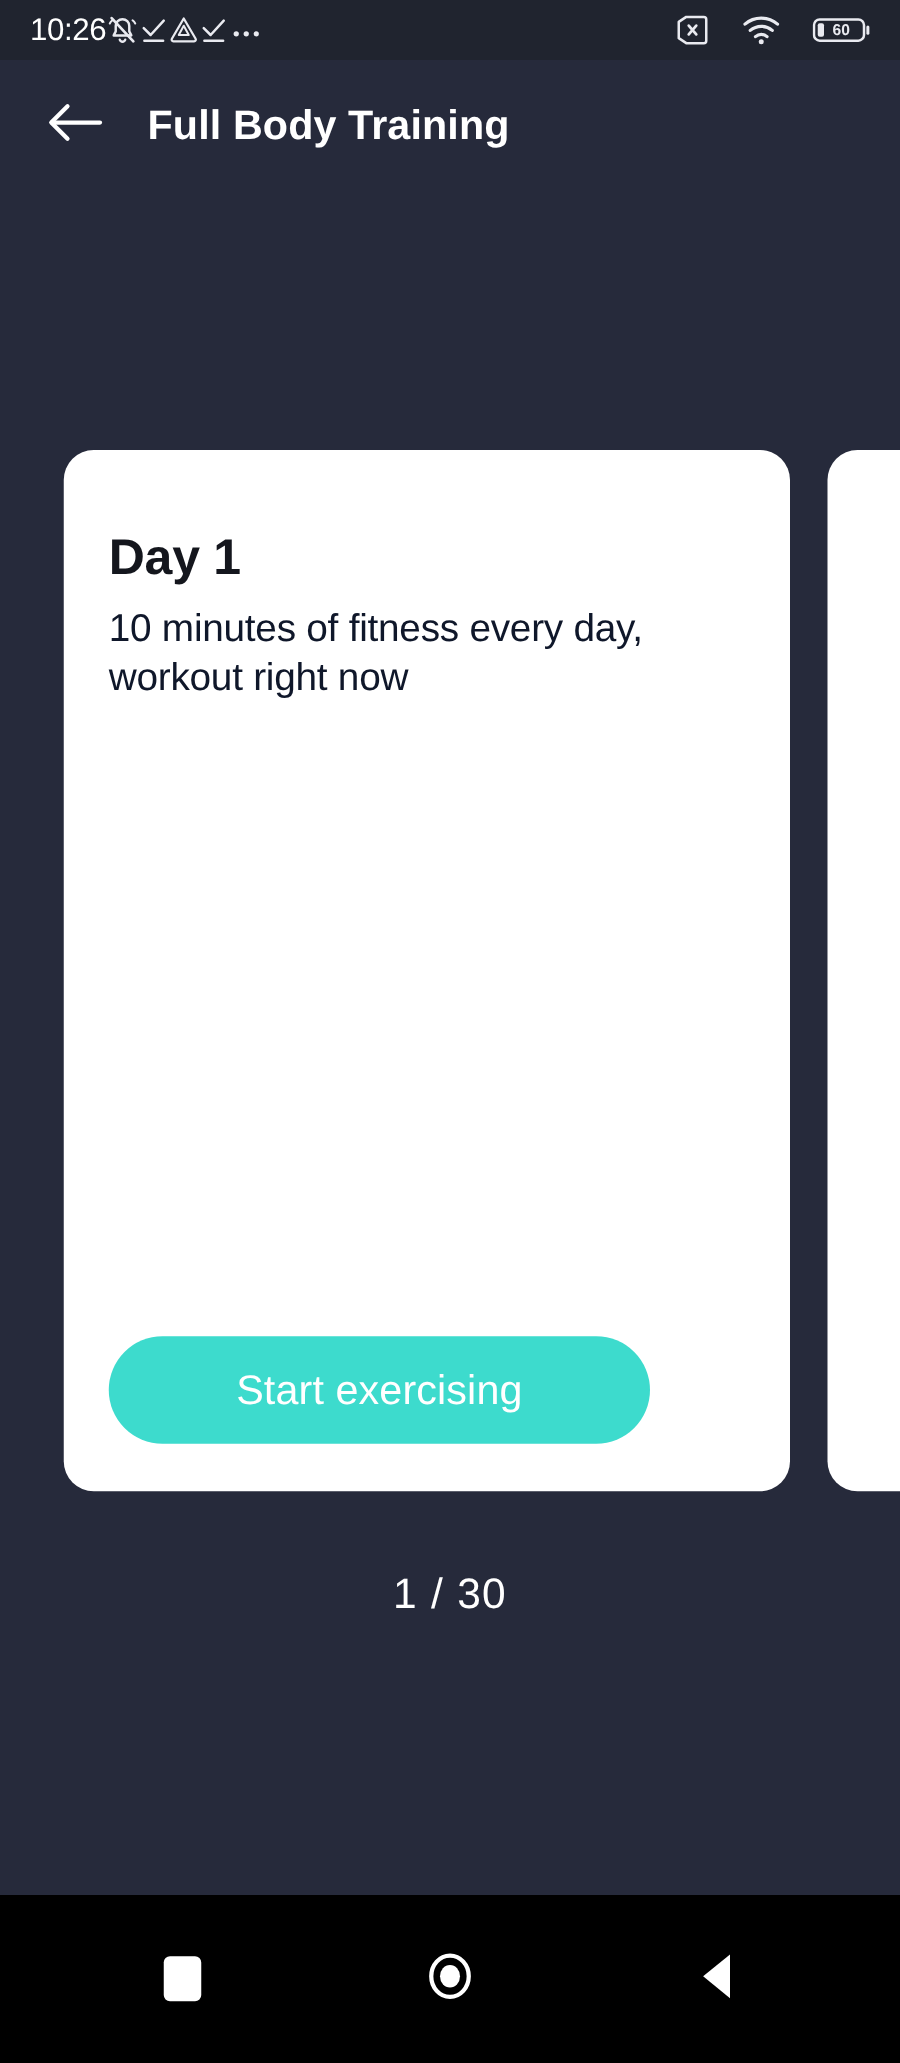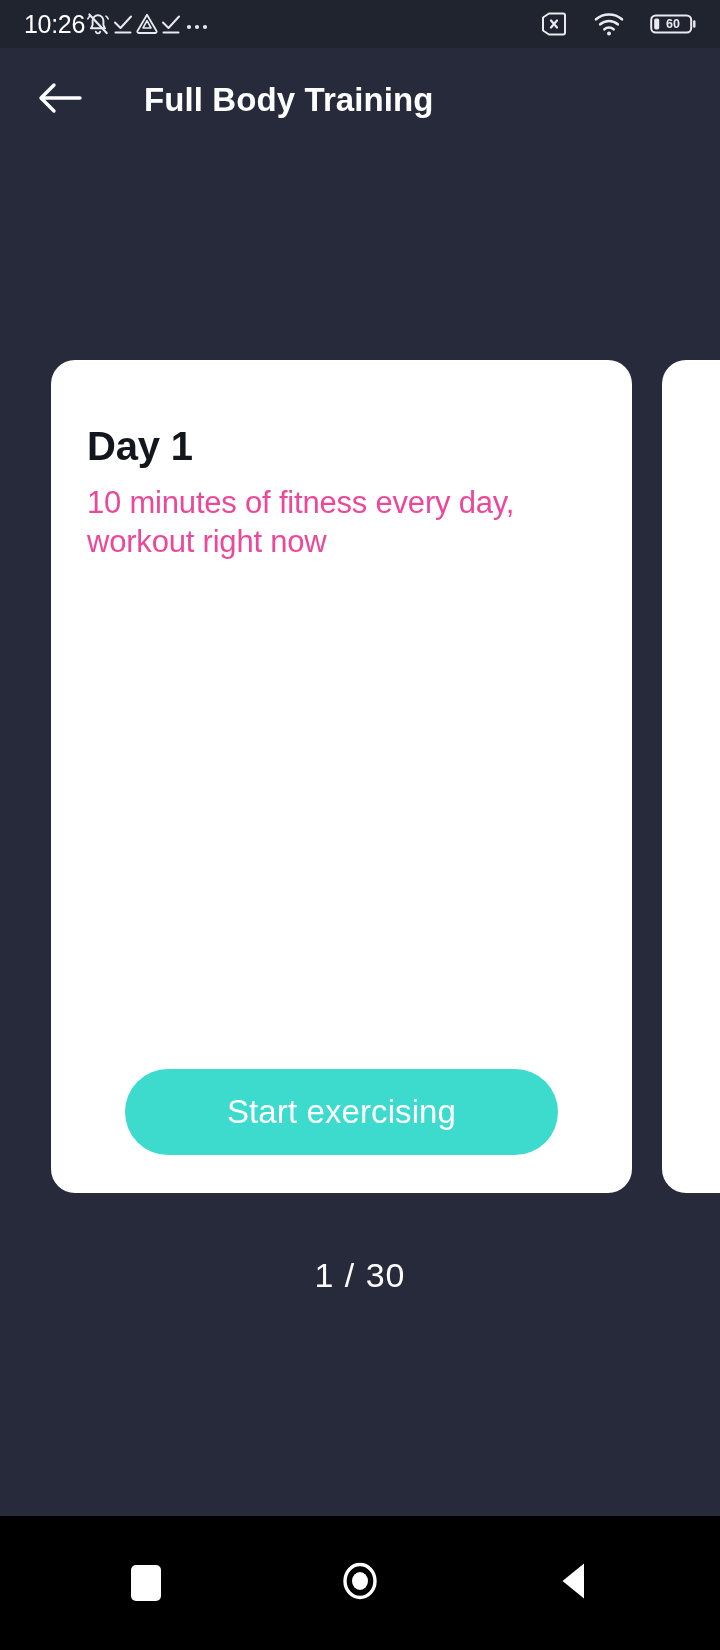--- a/index.html
+++ b/index.html
@@ -61,21 +61,21 @@
     display: flex;
     align-items: center;
     justify-content: center;
     cursor: pointer;
     flex: 0 0 auto;
   }
   .app-title {
     color: #ffffff;
     font-size: 33px;
     font-weight: bold;
-    margin-left: 56px;
+    margin-left: 30px;
     letter-spacing: 0.1px;
     white-space: nowrap;
   }
 
   
   .pager-area {
     position: absolute;
     top: 152px;
     left: 0;
     right: 0;
@@ -140,32 +140,32 @@
     display: block;
     width: 8px;
     background: #f4854f;
     border-radius: 1px;
   }
   .bars-icon i:nth-child(1) { height: 11px; }
   .bars-icon i:nth-child(2) { height: 28px; }
   .bars-icon i:nth-child(3) { height: 19px; }
 
   .card-desc {
-    color: #ec4899;
+    color: #0f172a;
     font-size: 31px;
     line-height: 1.26;
     letter-spacing: -0.2px;
     max-width: 470px;
     margin: 0;
   }
 
   .card-actions {
     margin-top: auto;
     display: flex;
-    flex-direction: column;
+    flex-direction: row;
     align-items: center;
   }
   .primary-btn {
     width: 433px;
     height: 86px;
     background: #3ddbcd;
     border: none;
     border-radius: 43px;
     color: #ffffff;
     font-size: 33px;

